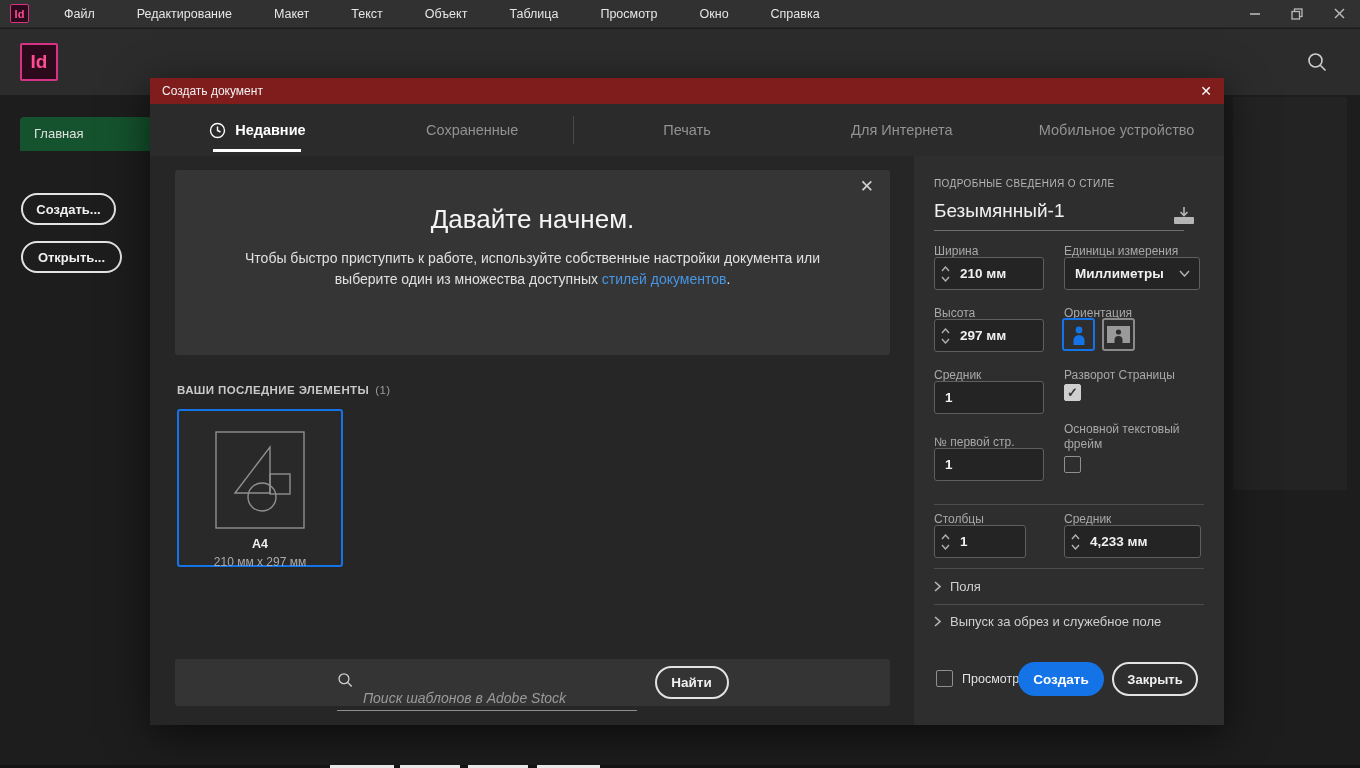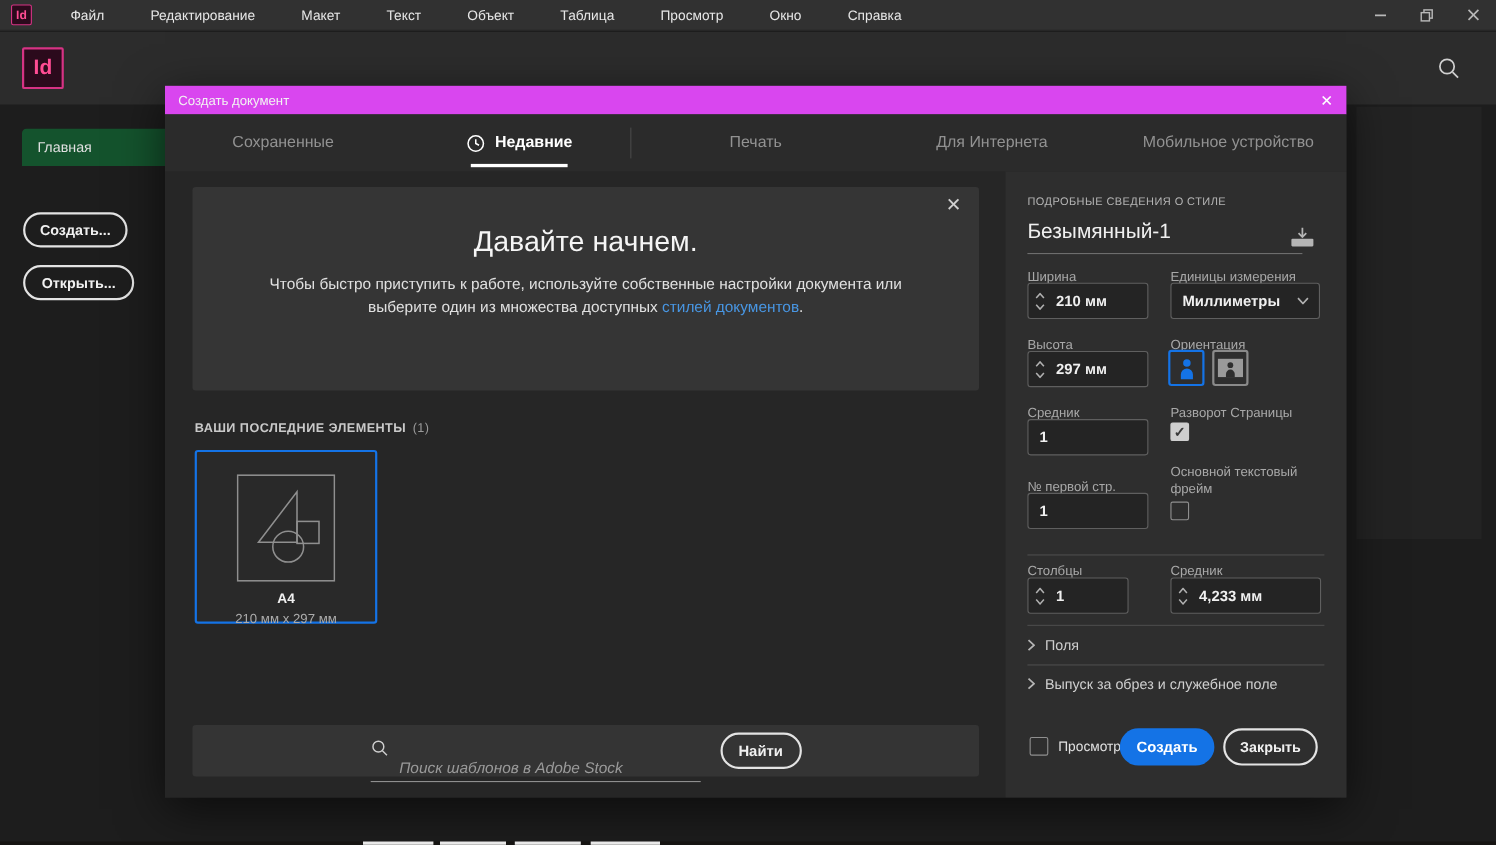--- a/index.html
+++ b/index.html
@@ -34,21 +34,21 @@
   .home-open   { position:absolute; left:21px; top:241px; width:101px; height:32px; }
   .home-right-panel { position:absolute; left:1233px; top:97px; width:114px; height:393px; background:#232323; }
 
   
   .task-sliver { position:absolute; left:0; top:765px; width:1360px; height:3px; background:#161412; }
   .task-seg { position:absolute; top:0; height:3px; background:#e8e8e8; }
 
   
   .dialog { position:absolute; left:150px; top:78px; width:1074px; height:647px;
     background:#262626; box-shadow:0 10px 40px rgba(0,0,0,.6); }
-  .dlg-titlebar { height:26px; background:#d946ef; display:flex; align-items:center; padding:0 12px;justify-content:space-between; }
+  .dlg-titlebar { height:26px; background:#7f1d1d; display:flex; align-items:center; padding:0 12px;justify-content:space-between; }
   .dlg-title { color:#f2f2f2; font-size:12px; flex:1; }
   .dlg-close { color:#fff; font-size:14px; line-height:1; cursor:default; }
 
   .dlg-tabs { height:52px; background:#2b2b2b; display:flex; position:relative; }
   .tab { flex:1; display:flex; align-items:center; justify-content:center; gap:9px;
     color:#929292; font-size:14.5px; position:relative; }
   .tab.active { color:#ffffff; font-weight:bold; }
   .tab.active::after { content:""; position:absolute; bottom:4px; left:50%; margin-left:-44px;
     width:88px; height:3px; background:#ffffff; }
   .tab-divider { position:absolute; left:423px; top:12px; width:1px; height:28px; background:#4a4a4a; }
@@ -172,29 +172,29 @@
 <div class="home-right-panel"></div>
 
 <div class="dialog">
 
   <div class="dlg-titlebar">
     <span class="dlg-title">Создать документ</span>
     <span class="dlg-close">✕</span>
   </div>
 
   <div class="dlg-tabs">
-    <div class="tab">
-      <span>Сохраненные</span>
-    </div>
     <div class="tab active">
       <svg width="17" height="17" viewBox="0 0 17 17" fill="none" stroke="#ffffff" stroke-width="1.4">
           <circle cx="8.5" cy="8.5" r="7"></circle>
           <path d="M8.5 4.5 V8.5 L11.5 10"></path>
         </svg>
       <span>Недавние</span>
+    </div>
+    <div class="tab">
+      <span>Сохраненные</span>
     </div>
     <div class="tab">
       <span>Печать</span>
     </div>
     <div class="tab">
       <span>Для Интернета</span>
     </div>
     <div class="tab">
       <span>Мобильное устройство</span>
     </div>

